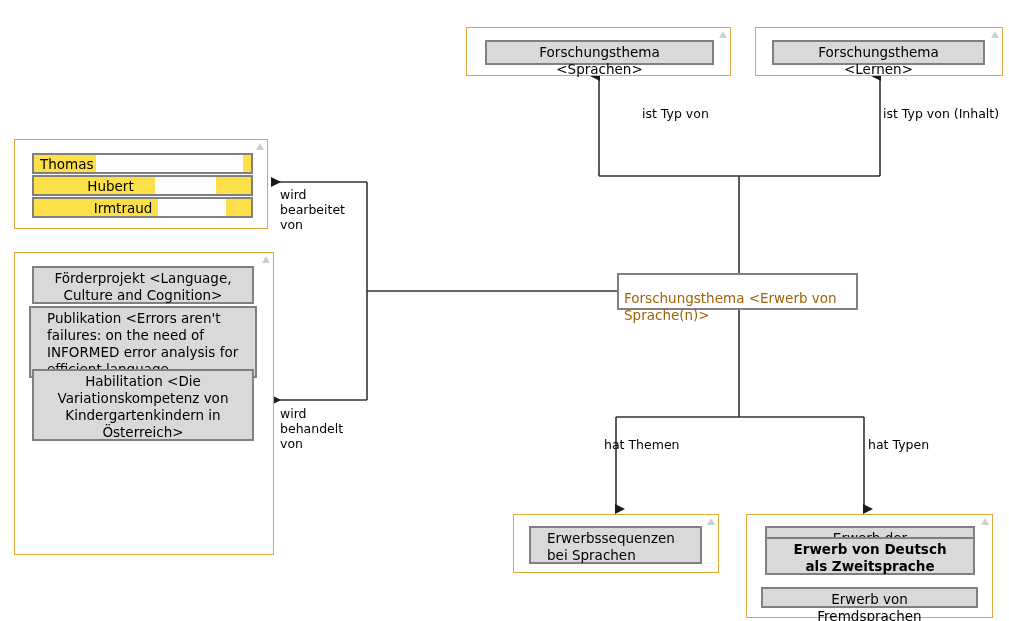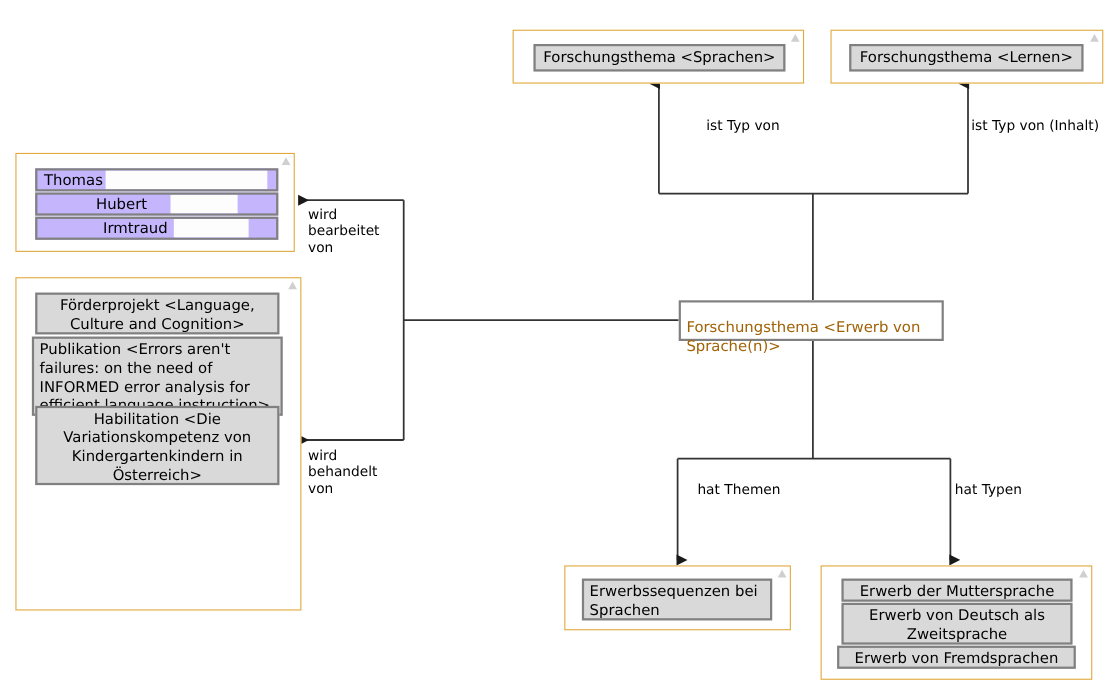--- a/index.html
+++ b/index.html
@@ -46,42 +46,42 @@
   }
   
   .gnode {
     position: absolute;
     box-sizing: border-box;
     border: 2px solid #808080;
     background: #d9d9d9;
     font-size: 13.5px;
     line-height: 17px;
     color: #000000;
-    padding: 2px 5px;
+    padding: 2px 16px;
   }
   .gnode.center-txt { text-align: center; }
   .gnode.left-txt { text-align: left; }
   
   .wnode {
     position: absolute;
     box-sizing: border-box;
     border: 2px solid #808080;
     background: #ffffff;
     font-size: 13.5px;
     line-height: 17px;
     color: #a16207;
     padding: 15px 5px;
     text-align: left;
   }
   
   .personrow {
     position: absolute;
     box-sizing: border-box;
     border: 2px solid #808080;
-    background: #c4b5fd;
+    background: #fde047;
     font-size: 13.5px;
     line-height: 17px;
     overflow: hidden;
   }
   .personrow .pname {
     position: relative;
     z-index: 2;
     display: block;
     padding: 1px 4px;
     white-space: nowrap;
@@ -148,21 +148,21 @@
       <path d="M367,182 L272,182" marker-end="url(#arrowLeft)"></path>
 
       <path d="M367,400 L272,400" marker-end="url(#arrowLeft)"></path>
     </g>
   </svg>
 
   <div class="elabel" style="left:602px; top:106px;margin-left:40px;">ist Typ von</div>
 
   <div class="elabel" style="left:883px; top:106px;">ist Typ von (Inhalt)</div>
 
-  <div class="elabel" style="left:634px; top:437px;">hat Themen</div>
+  <div class="elabel" style="left:604px; top:437px;">hat Themen</div>
 
   <div class="elabel" style="left:868px; top:437px;">hat Typen</div>
 
   <div class="elabel" style="left:280px; top:187px;">wird
 bearbeitet
 von</div>
 
   <div class="elabel" style="left:280px; top:406px;">wird
 behandelt
 von</div>
@@ -212,18 +212,18 @@
   <div class="group" style="left:513px; top:514px; width:206px; height:59px;">
     <span class="resize-marker"></span>
     <div class="gnode left-txt" style="left:15px; top:11px; width:173px; height:38px;">Erwerbssequenzen bei Sprachen</div>
   </div>
 
   <div class="group" style="left:746px; top:514px; width:247px; height:104px;">
     <span class="resize-marker"></span>
 
     <div class="gnode center-txt" style="left:18px; top:11px; width:210px; height:21px;text-align:center;">Erwerb der Muttersprache</div>
 
-    <div class="gnode center-txt" style="left:18px; top:33px; width:210px; height:38px;">Erwerb von Deutsch als Zweitsprache</div>
+    <div class="gnode center-txt" style="left:18px; top:22px; width:210px; height:38px;font-weight:bold;">Erwerb von Deutsch als Zweitsprache</div>
 
     <div class="gnode center-txt" style="left:14px; top:72px; width:217px; height:21px;">Erwerb von Fremdsprachen</div>
   </div>
 
 </div>
 
 </body></html>

